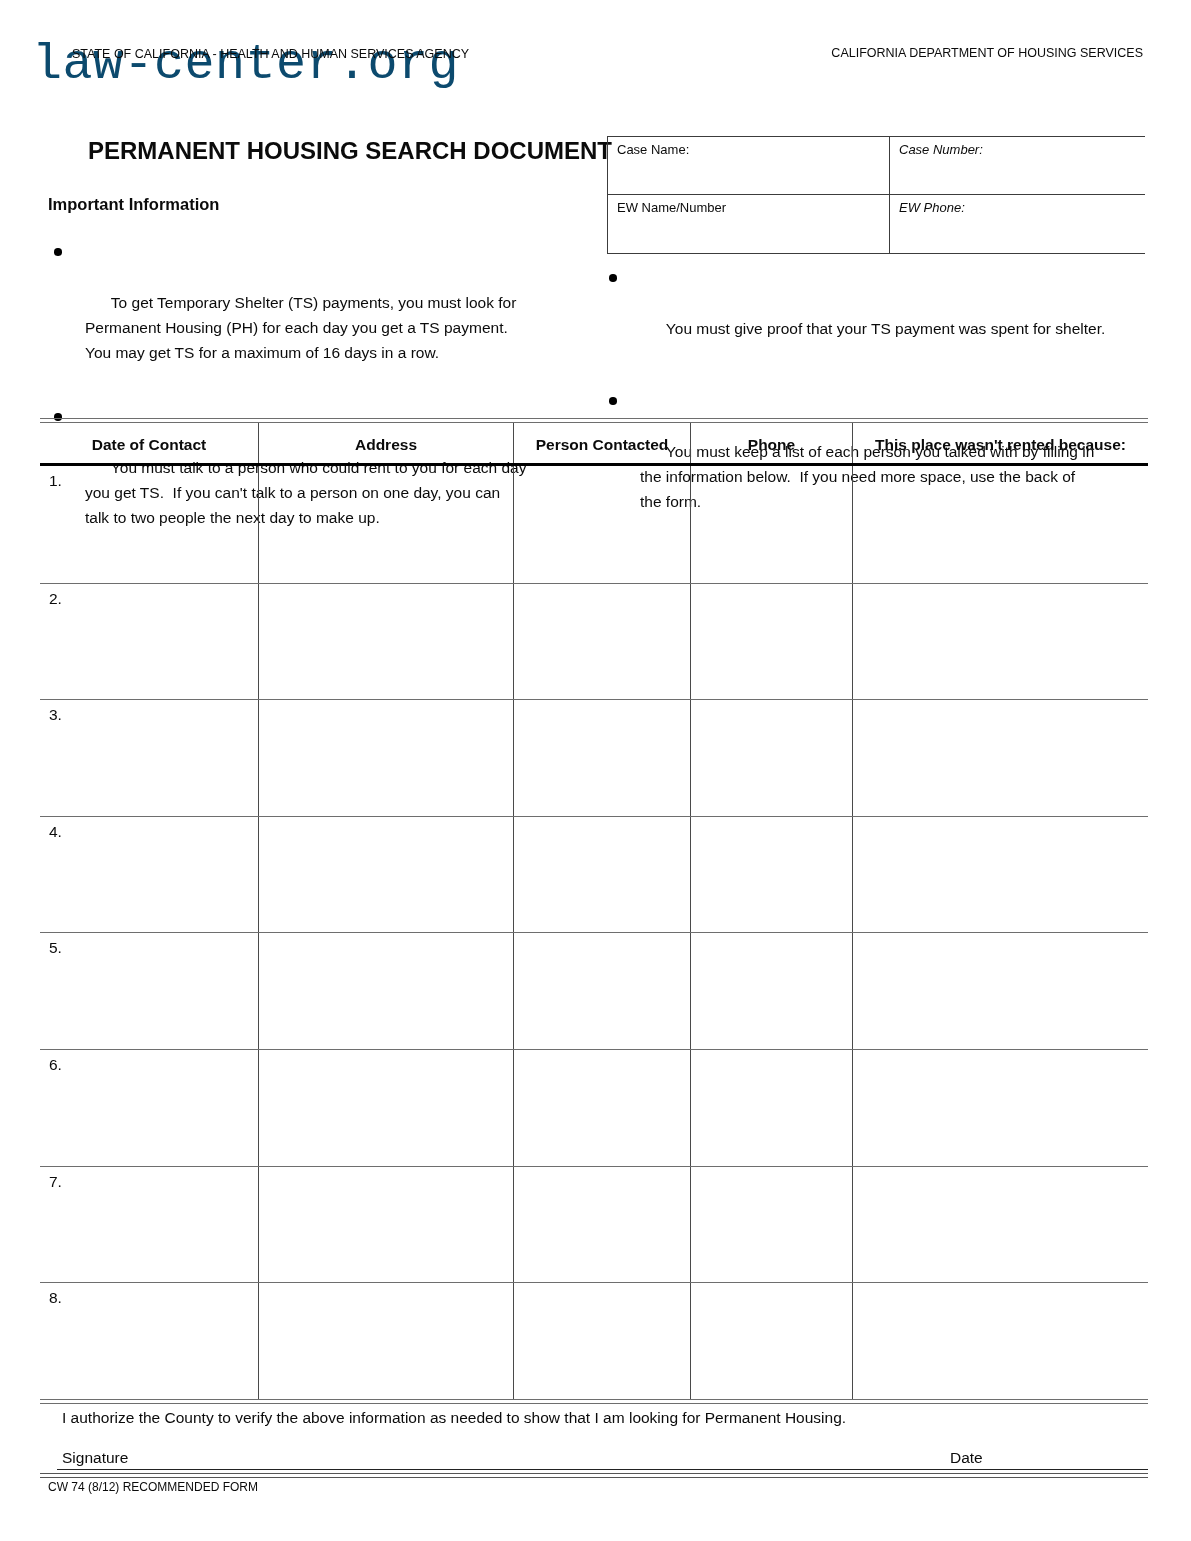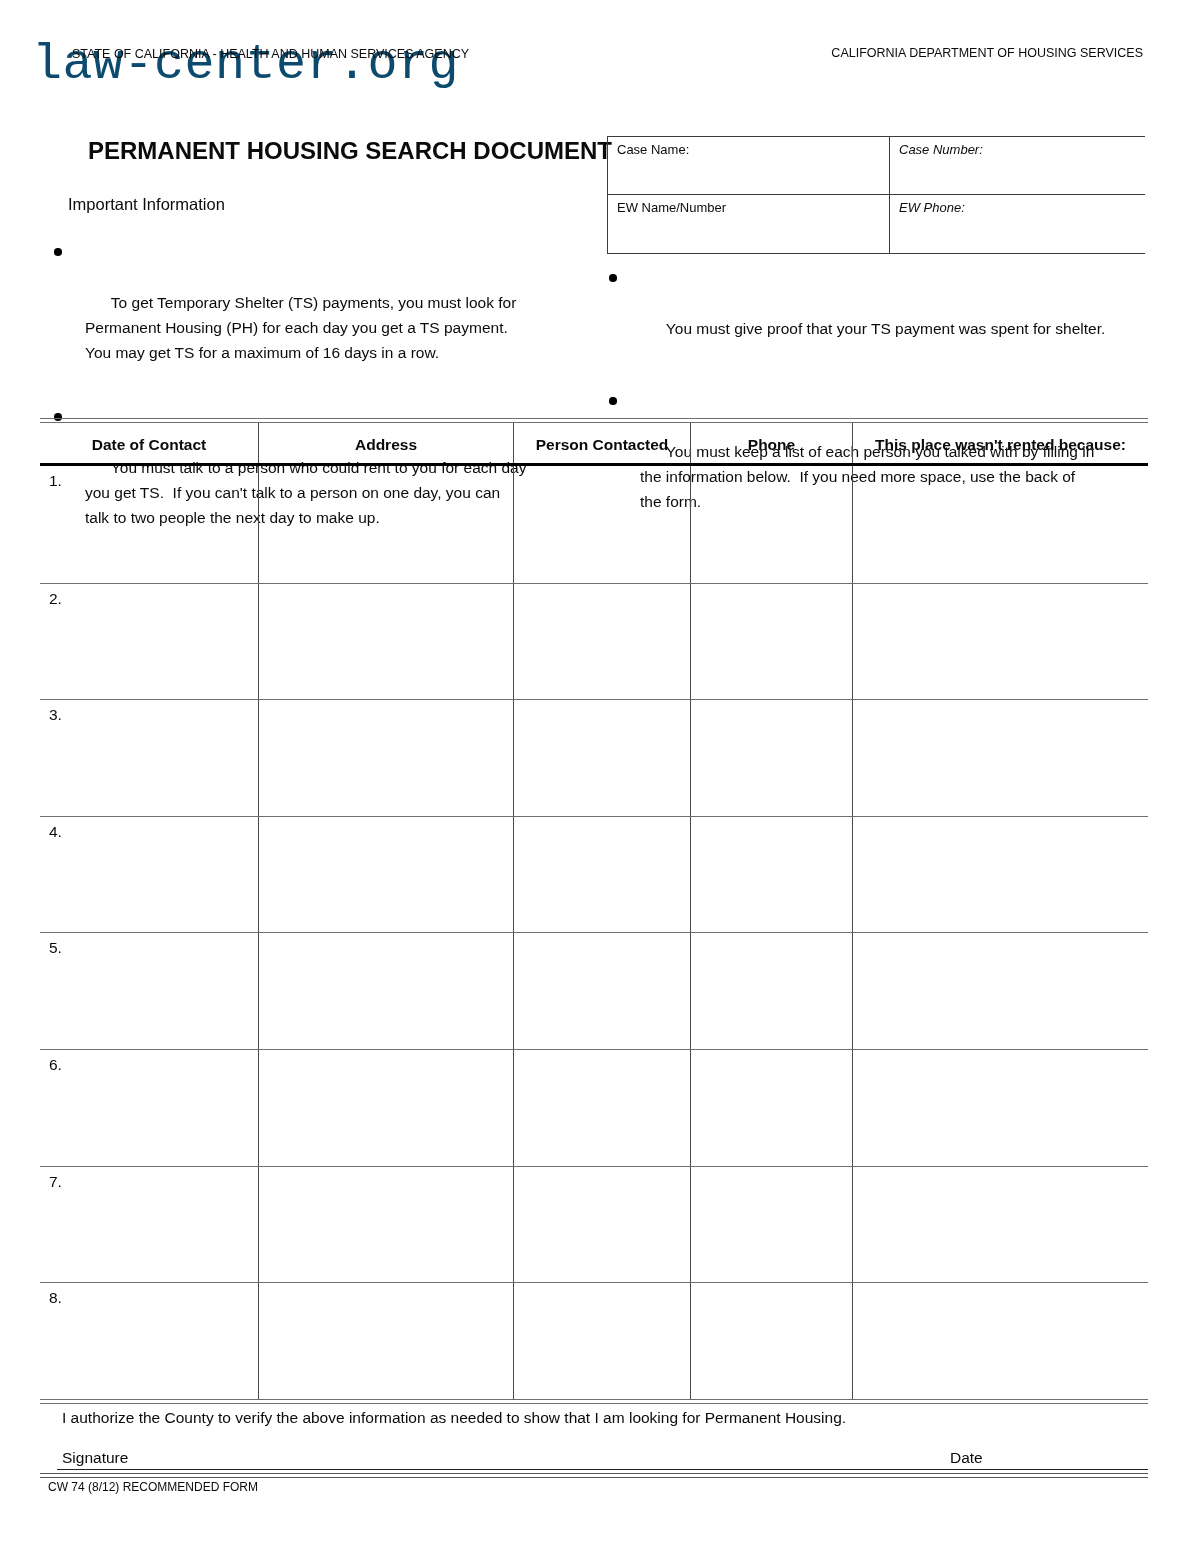--- a/index.html
+++ b/index.html
@@ -11,21 +11,21 @@
   
   .watermark {
     position:absolute; left:32px; top:36px; z-index:1;
     font-family:"Liberation Mono","DejaVu Sans Mono",monospace;
     font-size:50px; font-weight:400; letter-spacing:0.5px; color:#0c4a6e;
     line-height:1.15; white-space:nowrap;
   }
   .state-line { position:absolute; left:48px; top:47px; z-index:2; font-size:12.5px; white-space:nowrap;margin-left:24px; }
   .dept-line  { position:absolute; right:48px; top:46px; font-size:12.5px; white-space:nowrap; }
   .title { position:absolute; left:48px; top:137px; font-size:24px; font-weight:bold; white-space:nowrap;margin-left:40px; }
-  .imp-heading { position:absolute; left:48px; top:195px; font-size:16.5px; font-weight:normal;margin-left:20px; }
+  .imp-heading { position:absolute; left:48px; top:195px; font-size:16.5px; font-weight:bold; }
 
   
   .case-box {
     position:absolute; left:607px; top:115px; width:538px; height:118px;
     border-left:1.5px solid #3c3c3c; border-top:1.5px solid #3c3c3c; border-bottom:1.5px solid #3c3c3c;
     display:grid; grid-template-columns:281px 1fr; grid-template-rows:57px 1fr;margin-top:21px;
   }
   .cb-cell { font-size:13px; padding:5px 9px; }
   .cb-col2 { border-left:1.5px solid #3c3c3c;font-style:italic; }
   .cb-row2 { border-top:1.5px solid #3c3c3c; }

